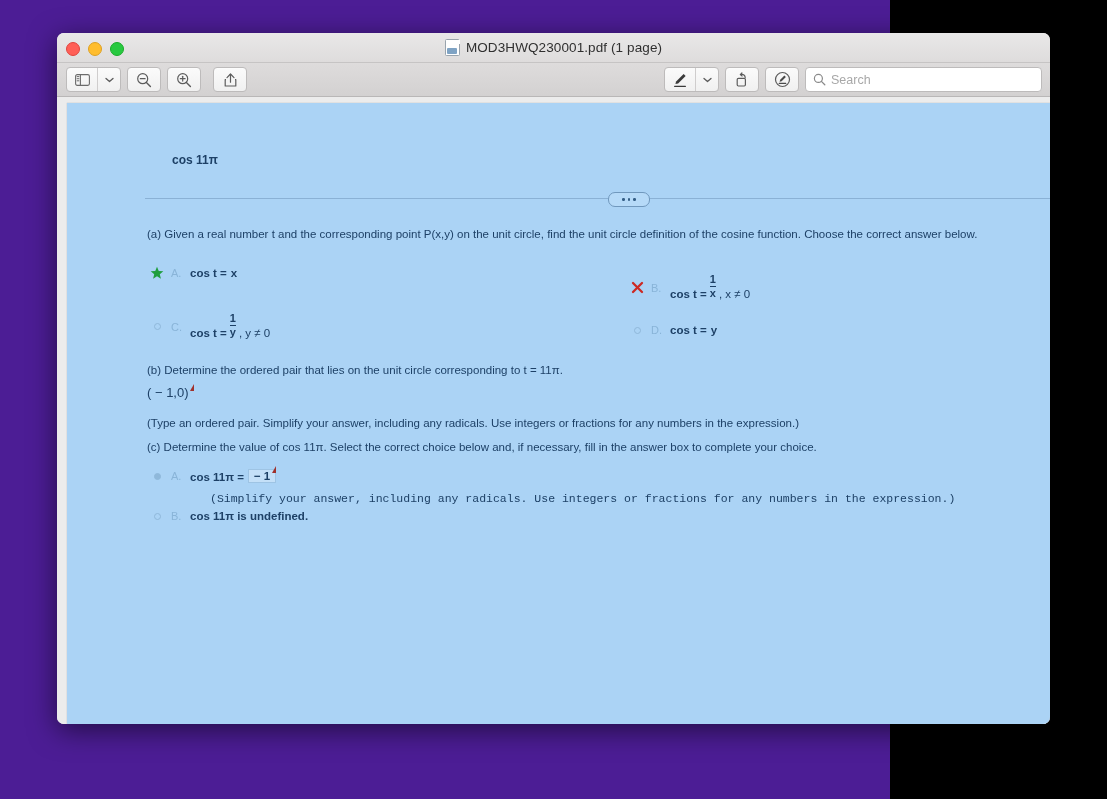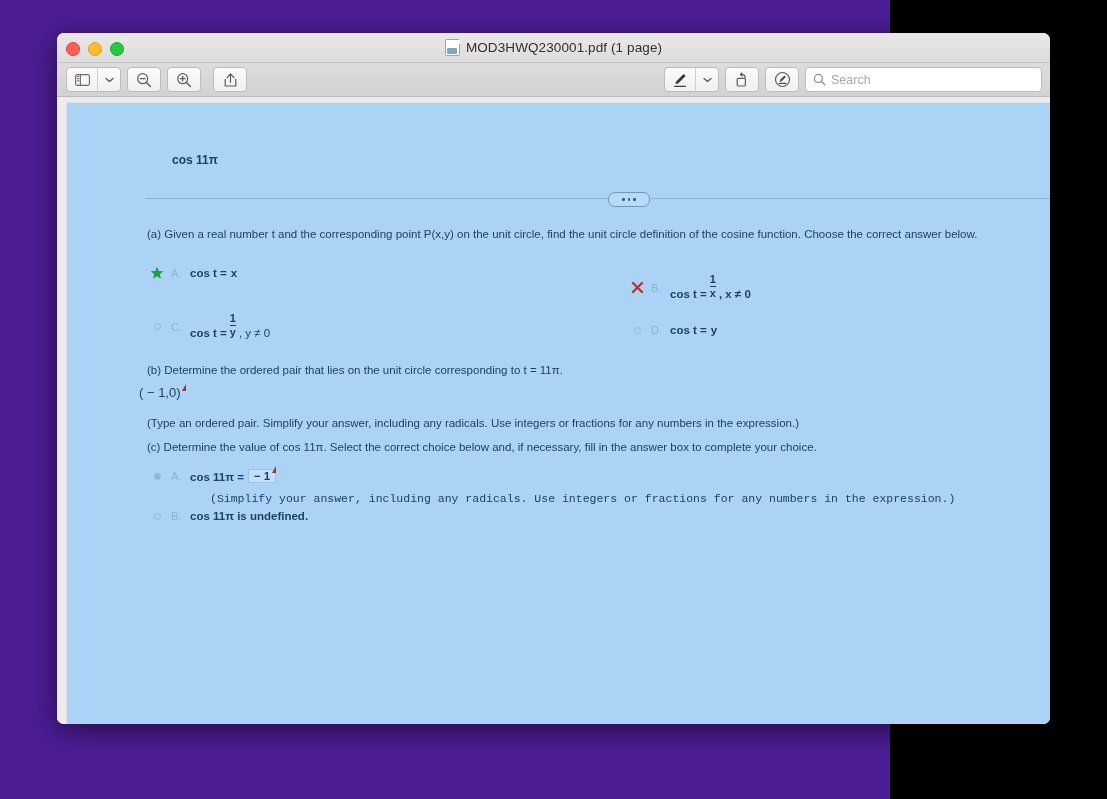--- a/index.html
+++ b/index.html
@@ -248,21 +248,21 @@
     width: 2.5px;
     height: 2.5px;
     border-radius: 50%;
     background: #355f87;
     display: block;
   }
 
   #part-a-text { left: 80px; top: 124px; }
   #part-b-text { left: 80px; top: 260px; }
   #part-b-answer {
-    left: 72px;
+    left: 80px;
     top: 281px;
     font-size: 13px;
   }
   #part-b-note { left: 80px; top: 305px; margin-top: 8px; }
   #part-c-text { left: 80px; top: 337px; }
   #part-c-note { left: 143px; top: 388px; font-family: Liberation Mono, monospace; }
 
   
   .opt {
     position: absolute;
@@ -495,21 +495,21 @@
               <line x1="11" y1="2" x2="2" y2="11" stroke="#cc2a24" stroke-width="2.3" stroke-linecap="round"></line>
             </svg>
           </span>
           <span class="opt-letter">B.</span>
           <span class="opt-body">
             <span>cos t =</span>
             <span class="frac">
               <span class="num">1</span>
               <span class="den">x</span>
             </span>
-            <span style="font-weight:bold">, x ≠ 0</span>
+            <span style="font-weight:normal">, x ≠ 0</span>
           </span>
         </div>
 
         <div class="opt" id="opt-c">
           <span class="opt-mark">
             <span class="bullet-dot"></span>
           </span>
           <span class="opt-letter">C.</span>
           <span class="opt-body">
             <span>cos t =</span>

